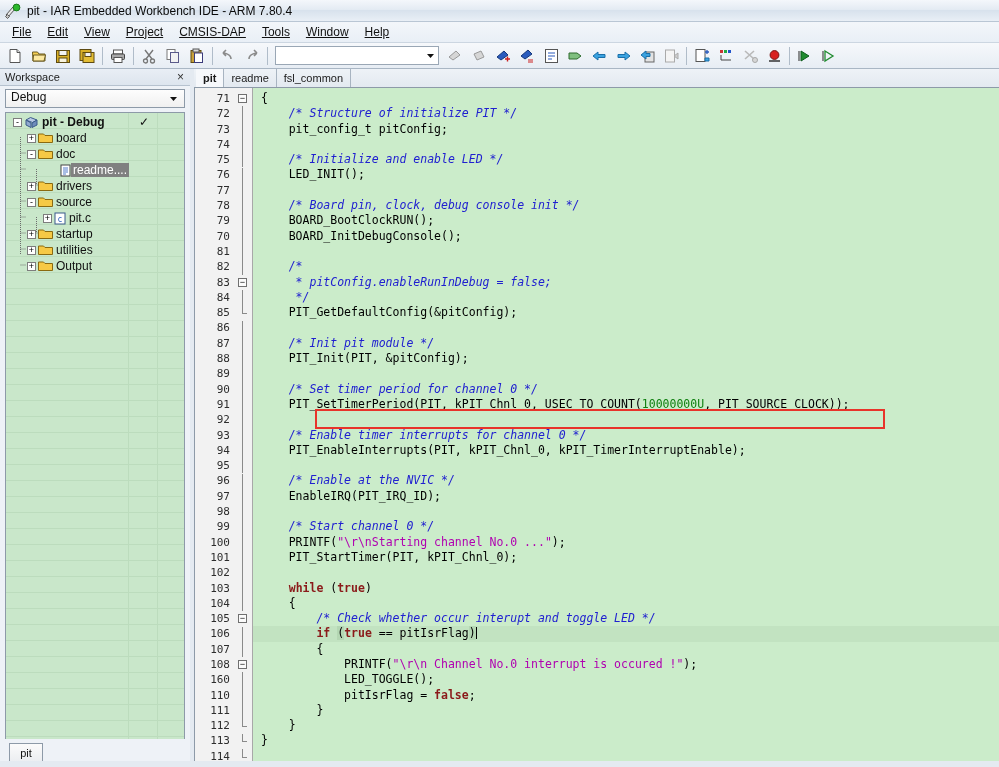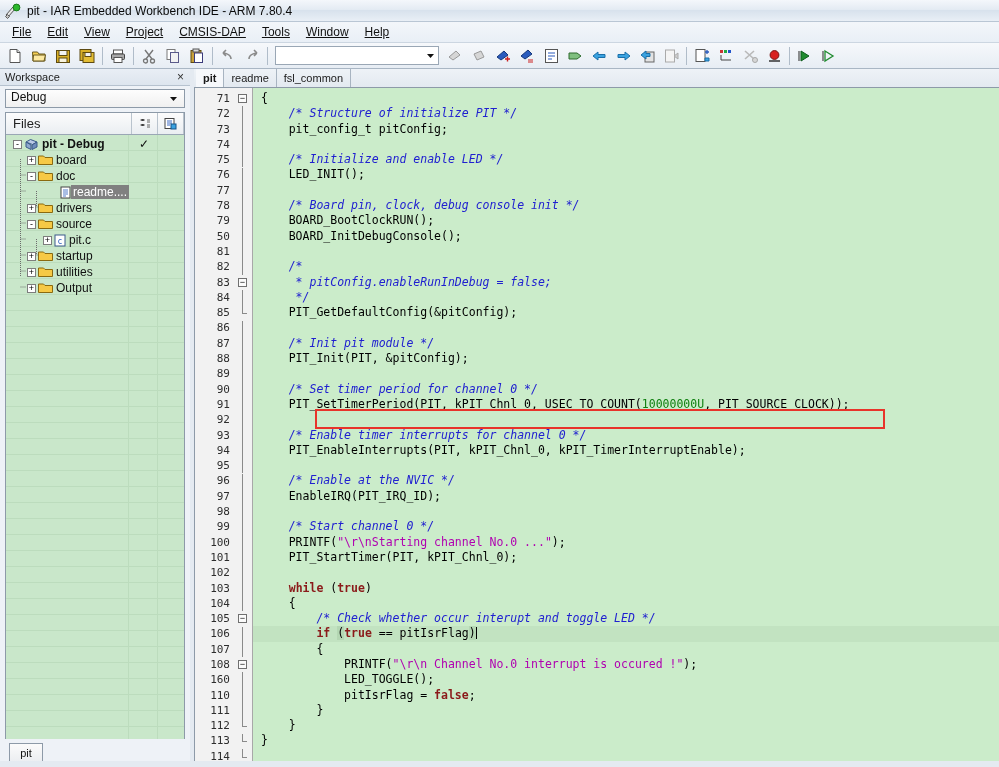--- a/index.html
+++ b/index.html
@@ -501,37 +501,20 @@
           <span>Debug</span>
           <span class="arr">
             <svg width="9" height="9">
                 <path d="M1 3 L8 3 L4.5 7 Z" fill="#111"></path>
               </svg>
           </span>
         </div>
       </div>
 
       <div class="ws-treebox">
-        <div class="tree-head">
-          <div class="th-files">Files</div>
-          <div class="th-icon">
-            <svg width="15" height="14">
-                <path d="M3 3 q3 -2 5 0 q-2 2 -5 0z" fill="#333"></path>
-                <path d="M3 8 q3 -2 5 0 q-2 2 -5 0z" fill="#333"></path>
-                <path d="M10 3 h3 M10 5 h3 M10 8 h3 M10 10 h3" stroke="#555" stroke-width=".9"></path>
-              </svg>
-          </div>
-          <div class="th-icon">
-            <svg width="15" height="14">
-                <rect x="2" y="1.5" width="9" height="10" fill="#fff" stroke="#444"></rect>
-                <path d="M4 4 h5 M4 6 h5 M4 8 h3" stroke="#2a5bbd" stroke-width=".9"></path>
-                <rect x="8" y="7" width="5" height="5" fill="#3aa2e0" stroke="#16558a"></rect>
-              </svg>
-          </div>
-        </div>
 
         <div class="tree-body">
           <div class="tree-grid"></div>
           <div class="tree-cols"></div>
 
           <div class="trow root" style="padding-left:7px">
             <span class="exp">-</span>
             <span class="ico-prj">
               <svg width="15" height="13">
                   <path d="M2 4 l4.5 -2.5 L13 4 l-4.5 2.5z" fill="#b9c9e6" stroke="#3a5a8a"></path>
@@ -661,21 +644,21 @@
         <div class="gutter-num" id="gutter-num">
             <div class="ln">71</div>
             <div class="ln">72</div>
             <div class="ln">73</div>
             <div class="ln">74</div>
             <div class="ln">75</div>
             <div class="ln">76</div>
             <div class="ln">77</div>
             <div class="ln">78</div>
             <div class="ln">79</div>
-            <div class="ln">50</div>
+            <div class="ln">70</div>
             <div class="ln">81</div>
             <div class="ln">82</div>
             <div class="ln">83</div>
             <div class="ln">84</div>
             <div class="ln">85</div>
             <div class="ln">86</div>
             <div class="ln">87</div>
             <div class="ln">88</div>
             <div class="ln">89</div>
             <div class="ln">90</div>

